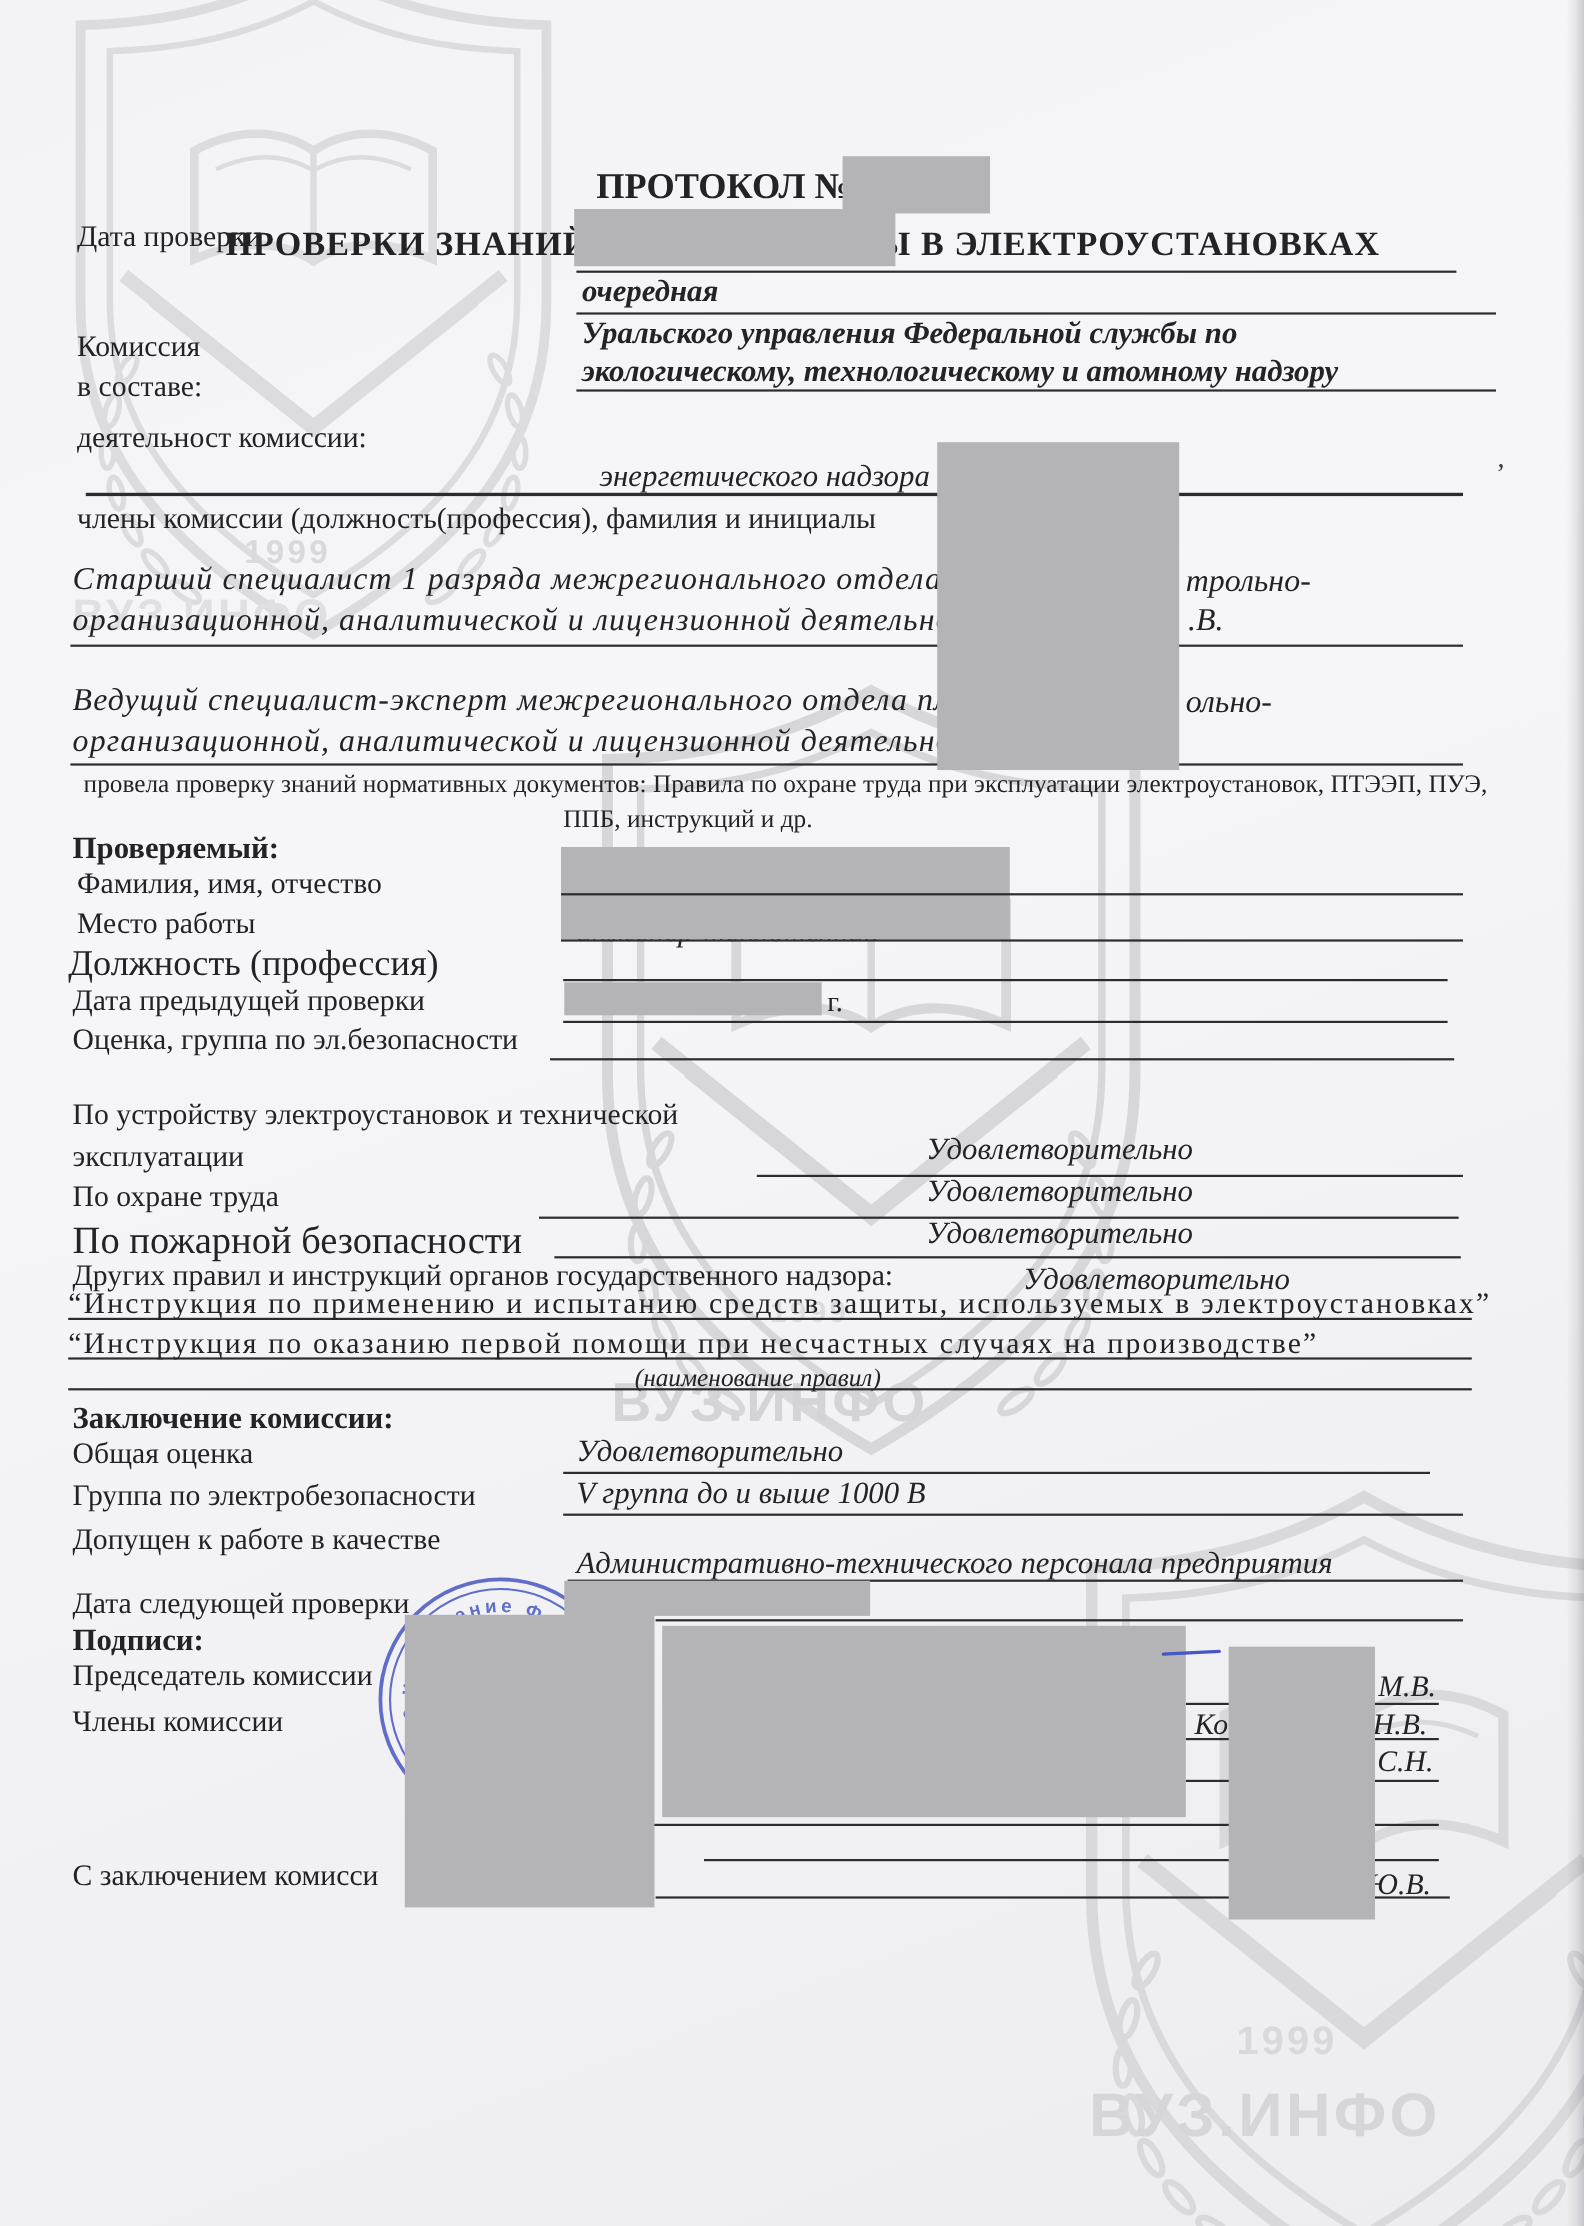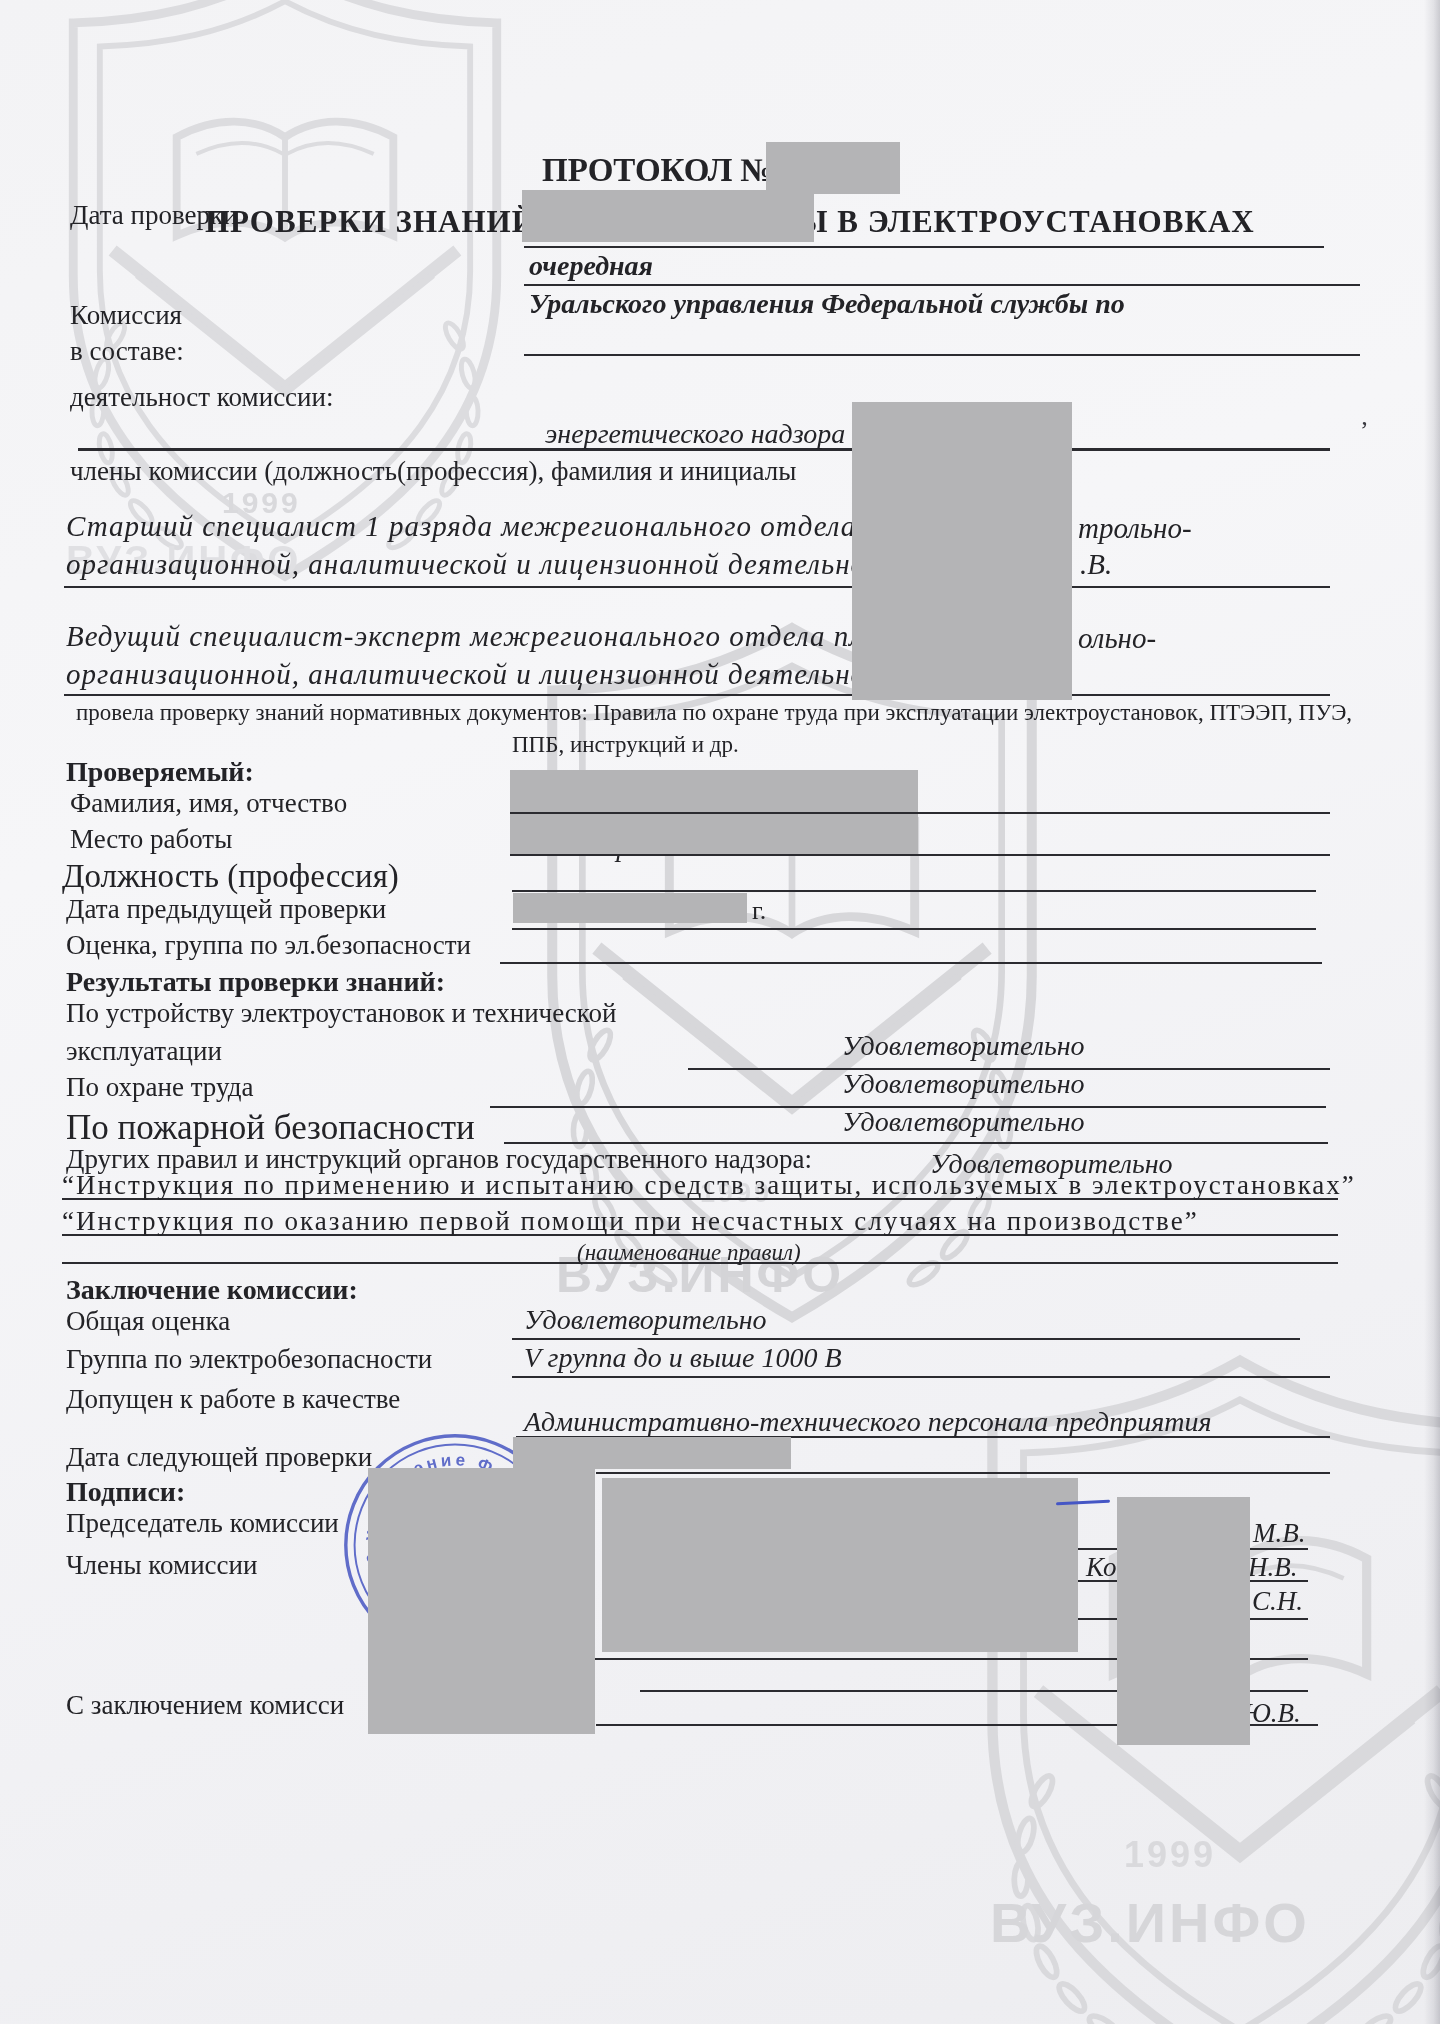--- a/index.html
+++ b/index.html
@@ -72,20 +72,21 @@
     </svg>
   <div class="wmtext" style="left:1124px;top:1834px;font-size:36px;color:#d9d9dc">1999</div>
   <div class="wmtext" style="left:990px;top:1890px;font-size:56px;color:#d6d6d9">ВУЗ.ИНФО</div>
 
   <div class="t b" style="left:542px;top:152px;font-size:33px">ПРОТОКОЛ № 1</div>
   <div class="t b" style="left:205px;top:205px;font-size:31px;letter-spacing:1px">ПРОВЕРКИ ЗНАНИЙ ПРАВИЛ  РАБОТЫ В  ЭЛЕКТРОУСТАНОВКАХ</div>
 
   <div class="t" style="left:70px;top:200px;font-size:27px">Дата проверки</div>
   <div class="t b i" style="left:529px;top:250px;font-size:28px">очередная</div>
   <div class="t b i" style="left:529px;top:288px;font-size:28px">Уральского управления Федеральной службы по</div>
+  <div class="t b i" style="left:529px;top:322px;font-size:28px">экологическому, технологическому и атомному надзору</div>
   <div class="t" style="left:70px;top:300px;font-size:27px">Комиссия</div>
   <div class="t" style="left:70px;top:336px;font-size:27px">в составе:</div>
   <div class="t" style="left:70px;top:382px;font-size:27px">деятельност комиссии:</div>
   <div class="t i" style="left:545px;top:418px;font-size:28px">энергетического надзора</div>
   <div class="t" style="left:70px;top:456px;font-size:27px">члены комиссии (должность(профессия), фамилия и инициалы</div>
   <div class="t i" style="left:66px;top:510px;font-size:29px;letter-spacing:1px">Старший специалист 1 разряда  межрегионального отдела п</div>
   <div class="t i" style="left:1078px;top:512px;font-size:29px">трольно-</div>
   <div class="t i" style="left:66px;top:548px;font-size:29px;letter-spacing:1px">организационной, аналитической и лицензионной деятельност</div>
   <div class="t i" style="left:1080px;top:548px;font-size:29px">.В.</div>
   <div class="t i" style="left:66px;top:620px;font-size:29px;letter-spacing:1px">Ведущий специалист-эксперт межрегионального отдела план</div>
@@ -96,21 +97,20 @@
 
   <div class="t b" style="left:66px;top:756px;font-size:28px">Проверяемый:</div>
   <div class="t" style="left:70px;top:788px;font-size:27px">Фамилия, имя, отчество</div>
   <div class="t" style="left:70px;top:824px;font-size:27px">Место работы</div>
   <div class="t" style="left:62px;top:858px;font-size:33px">Должность (профессия)</div>
   <div class="t i" style="left:524px;top:831px;font-size:28px">инженер-теплотехник</div>
   <div class="t" style="left:66px;top:894px;font-size:27px">Дата предыдущей проверки</div>
   <div class="t" style="left:752px;top:896px;font-size:26px">г.</div>
   <div class="t" style="left:66px;top:930px;font-size:27px">Оценка, группа по эл.безопасности</div>
 
-  <div class="t b" style="left:66px;top:966px;font-size:28px">Результаты проверки  знаний:</div>
   <div class="t" style="left:66px;top:998px;font-size:27px">По устройству электроустановок и технической</div>
   <div class="t" style="left:66px;top:1036px;font-size:27px">эксплуатации</div>
   <div class="t i" style="left:842px;top:1030px;font-size:28px">Удовлетворительно</div>
   <div class="t" style="left:66px;top:1072px;font-size:27px">По охране труда</div>
   <div class="t i" style="left:842px;top:1068px;font-size:28px">Удовлетворительно</div>
   <div class="t" style="left:66px;top:1108px;font-size:35px">По пожарной безопасности</div>
   <div class="t i" style="left:842px;top:1106px;font-size:28px">Удовлетворительно</div>
   <div class="t" style="left:66px;top:1144px;font-size:27px">Других правил и инструкций органов государственного надзора:</div>
   <div class="t i" style="left:930px;top:1148px;font-size:28px">Удовлетворительно</div>
   <div class="t" style="left:62px;top:1170px;font-size:27px;letter-spacing:2px">“Инструкция по применению и испытанию средств защиты, используемых в электроустановках”</div>

